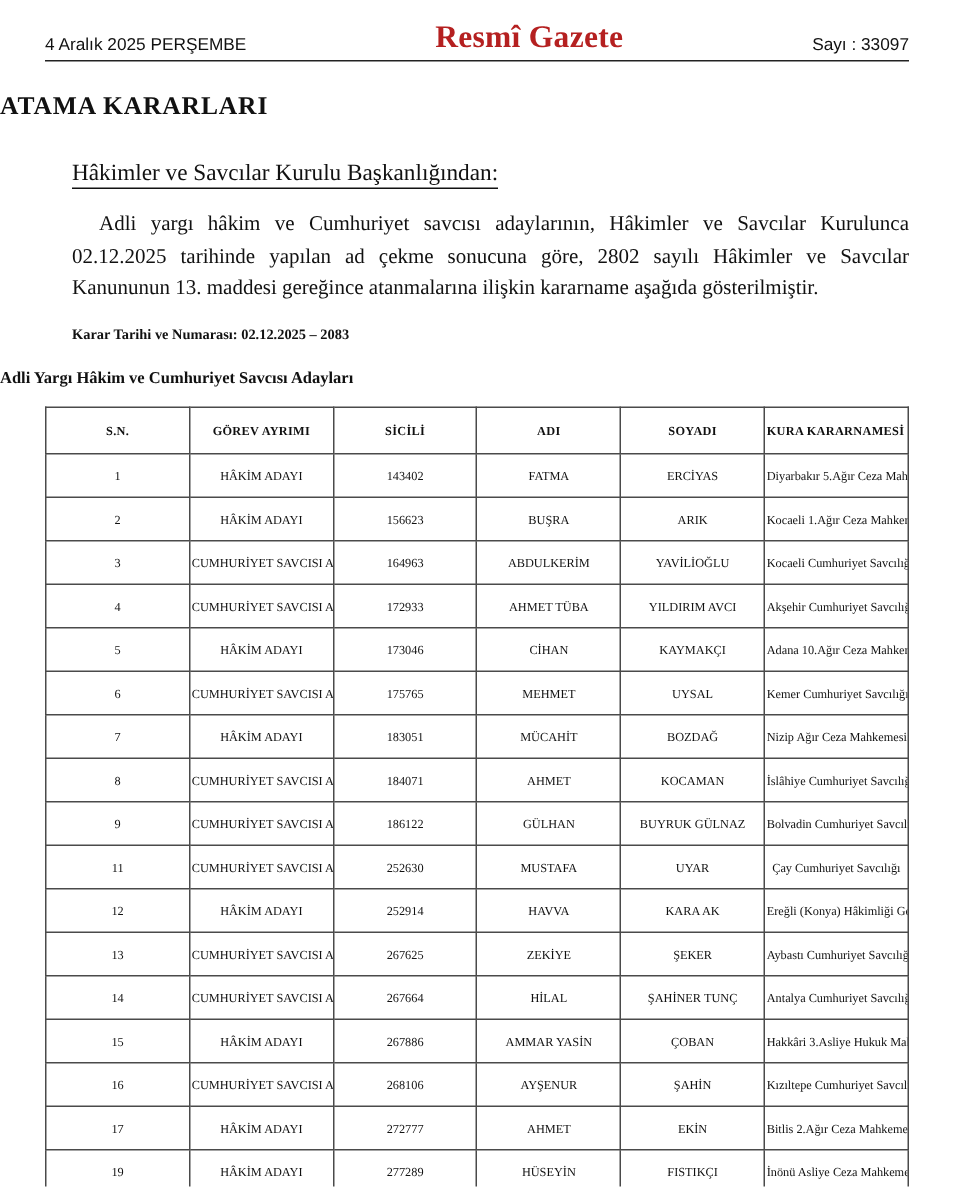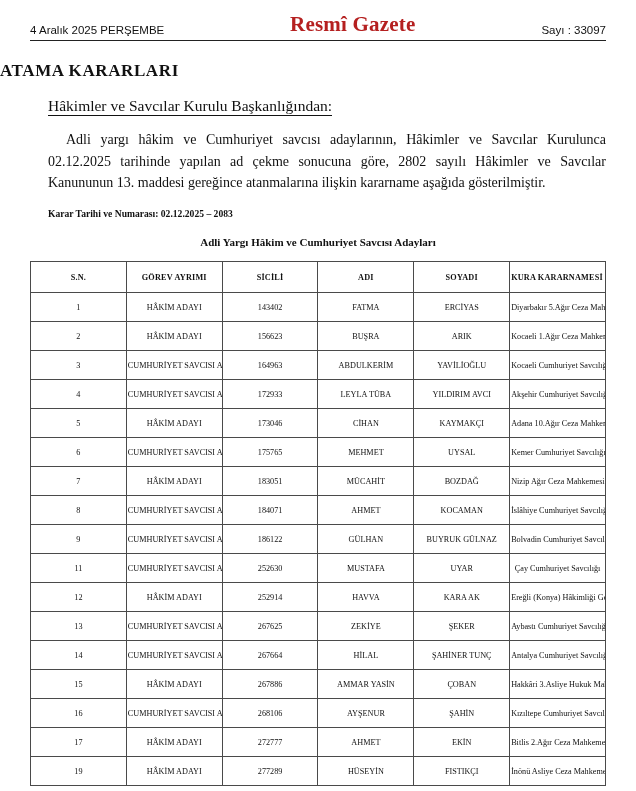--- a/index.html
+++ b/index.html
@@ -55,21 +55,21 @@
 
   
   .doc-title {
     text-align: left;
     font-weight: bold;
     font-size: 17px;
     letter-spacing: 0.6px;
     margin-top: 20px;
   }
   .authority {
-    margin-top: 16px;
+    margin-top: 26px;
     padding-left: 48px;
     font-size: 15.5px;
   }
   .authority span {
     border-bottom: 1.2px solid #111;
     padding-bottom: 1px;
   }
 
   .intro {
     margin: 14px 30px 0 48px;
@@ -80,21 +80,20 @@
   }
 
   .decision-line {
     margin: 14px 30px 0 30px;
     padding-left: 18px;
     font-size: 9.6px;
     font-weight: bold;
   }
 
   .table-caption {
-    text-align: center;
     font-weight: bold;
     font-size: 11px;
     margin-top: 17px;
   }
 
   
   .table-wrap {
     margin: 13px 30px 0 30px;
   }
   table.reg {
@@ -186,21 +185,21 @@
           <td class="c-gorev">CUMHURİYET SAVCISI ADAYI</td>
           <td class="c-sicil">164963</td>
           <td class="c-ad">ABDULKERİM</td>
           <td class="c-soyad">YAVİLİOĞLU</td>
           <td class="c-sonuc">Kocaeli Cumhuriyet Savcılığı</td>
         </tr>
         <tr>
           <td class="c-sn">4</td>
           <td class="c-gorev">CUMHURİYET SAVCISI ADAYI</td>
           <td class="c-sicil">172933</td>
-          <td class="c-ad">LEYLA TÜBA</td>
+          <td class="c-ad">AHMET TÜBA</td>
           <td class="c-soyad">YILDIRIM AVCI</td>
           <td class="c-sonuc">Akşehir Cumhuriyet Savcılığı</td>
         </tr>
         <tr>
           <td class="c-sn">5</td>
           <td class="c-gorev">HÂKİM ADAYI</td>
           <td class="c-sicil">173046</td>
           <td class="c-ad">CİHAN</td>
           <td class="c-soyad">KAYMAKÇI</td>
           <td class="c-sonuc">Adana 10.Ağır Ceza Mahkemesi Üyeliği</td>

